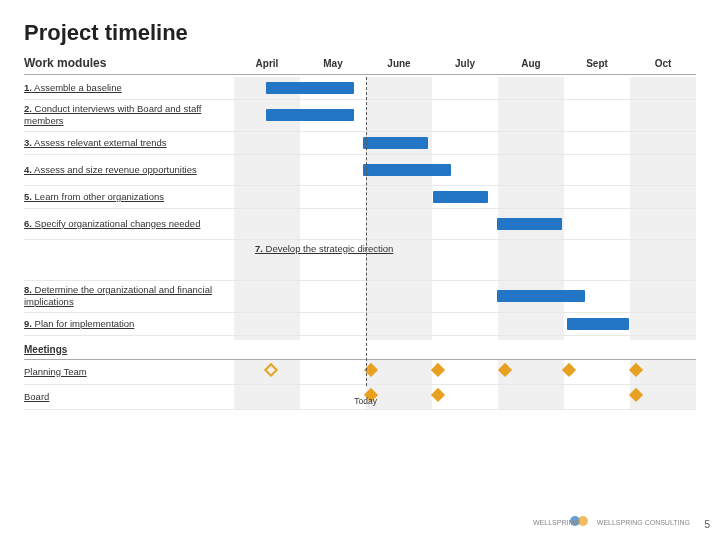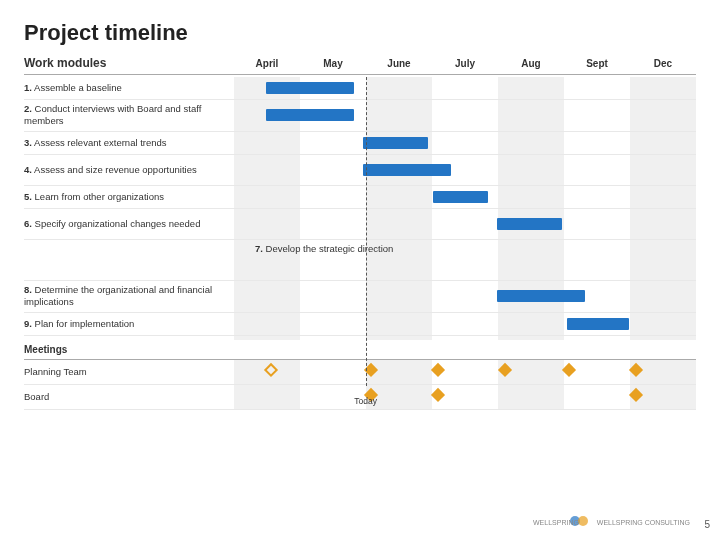--- a/index.html
+++ b/index.html
@@ -63,20 +63,21 @@
       border-bottom: 1.5px solid #aaa;
       margin-top: 4px;
     }
     .gantt-row-label {
       width: 210px;
       min-width: 210px;
       font-size: 9.5px;
       color: #333;
       padding: 3px 12px 3px 0;
       line-height: 1.3;
+      text-decoration: underline;
     }
     .gantt-row-label.bold {
       font-weight: bold;
       font-size: 10px;
     }
     .gantt-bar {
       position: absolute;
       height: 12px;
       background: #2375c5;
       border-radius: 1px;
@@ -114,21 +115,21 @@
 
     <div class="gantt-header">
       <div class="gantt-label-col">Work modules</div>
       <div class="gantt-months" id="gantt-months-header">
           <div class="gantt-month">April</div>
           <div class="gantt-month">May</div>
           <div class="gantt-month">June</div>
           <div class="gantt-month">July</div>
           <div class="gantt-month">Aug</div>
           <div class="gantt-month">Sept</div>
-          <div class="gantt-month">Dec</div>
+          <div class="gantt-month">Oct</div>
         </div>
     </div>
 
     <div id="gantt-rows-container" style="position:relative;">
         <div style="position: absolute; inset: 0px 0px 0px 210px; pointer-events: none; z-index: 0;">
           <div style="position: absolute; top: 0px; bottom: 0px; left: 0%; width: 14.2857%; background: rgb(240, 240, 240);"></div>
           <div style="position: absolute; top: 0px; bottom: 0px; left: 28.5714%; width: 14.2857%; background: rgb(240, 240, 240);"></div>
           <div style="position: absolute; top: 0px; bottom: 0px; left: 57.1429%; width: 14.2857%; background: rgb(240, 240, 240);"></div>
           <div style="position: absolute; top: 0px; bottom: 0px; left: 85.7143%; width: 14.2857%; background: rgb(240, 240, 240);"></div>
         </div>

